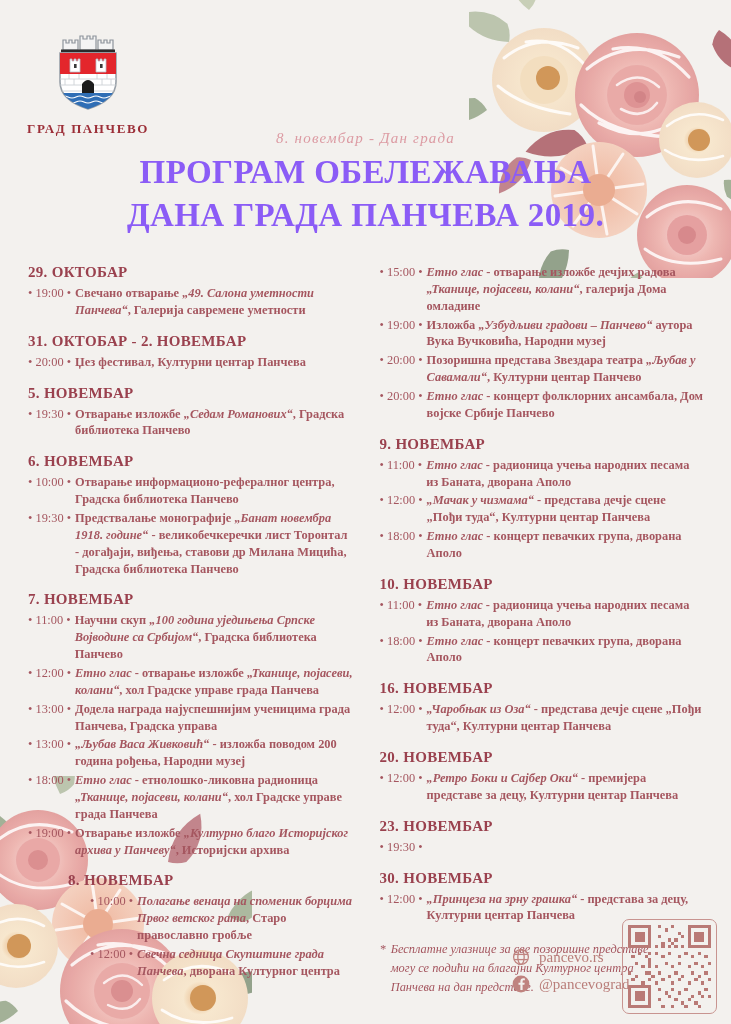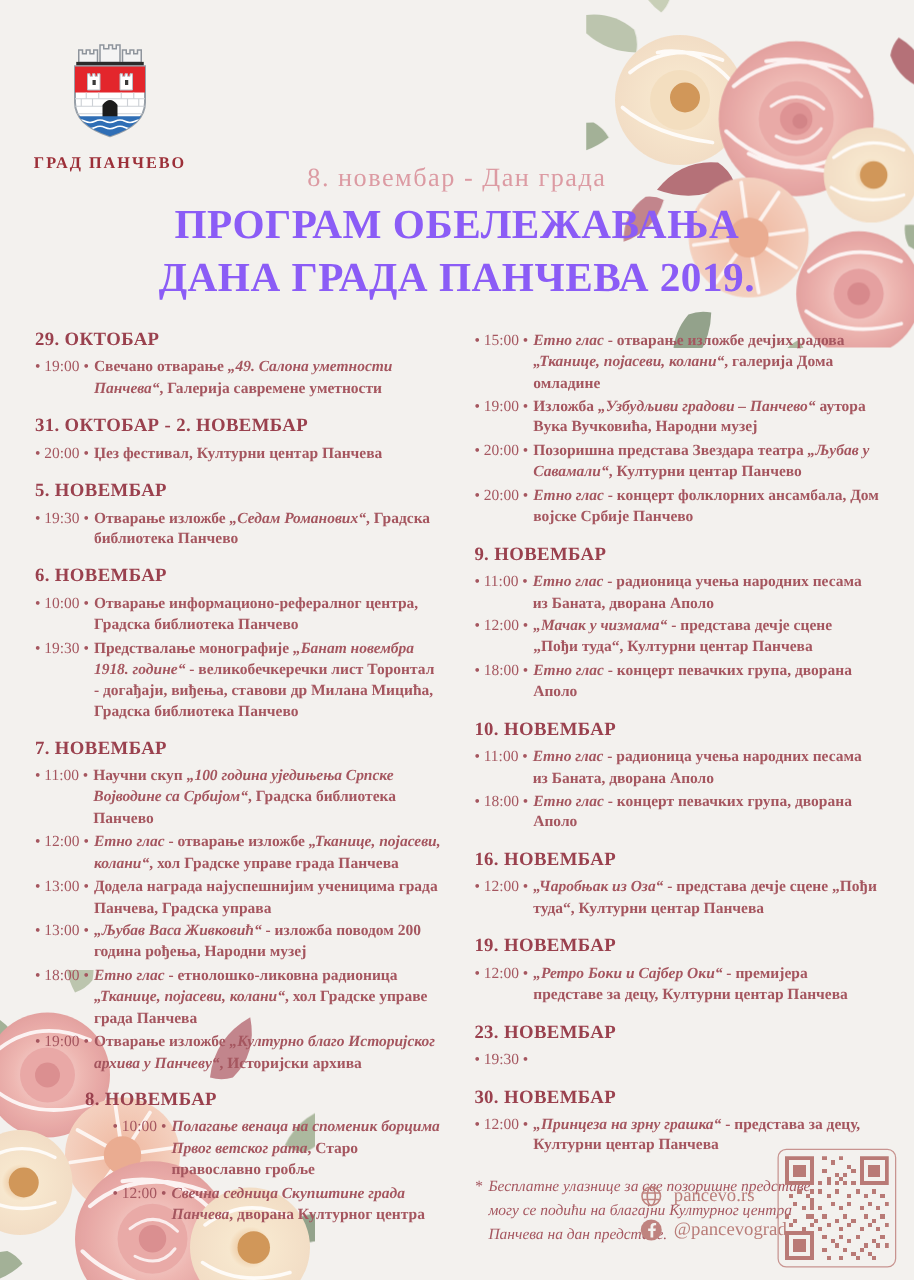--- a/index.html
+++ b/index.html
@@ -6,21 +6,21 @@
   body{
     width:731px;height:1024px;position:relative;overflow:hidden;
     background:#f3f1ee;
     font-family:"Liberation Serif","DejaVu Serif",serif;
     color:#a5565f;
   }
   
   .logo-block{position:absolute;top:34px;left:20px;width:136px;text-align:center;}
   .logo-caption{margin-top:5px;font-size:13px;font-weight:bold;letter-spacing:1.6px;color:#9c2f38;}
   .title-block{position:absolute;top:130px;left:0;width:731px;text-align:center;}
-  .subtitle{font-size:21px;color:#dc9ba3;letter-spacing:1.2px;}
+  .subtitle{font-size:15px;font-style:italic;color:#dc9ba3;letter-spacing:1.2px;}
   .main-title{margin-top:4px;font-size:33px;font-weight:bold;color:#8b5cf6;line-height:1.3;letter-spacing:.4px;}
   
   .columns{position:absolute;top:264px;left:28px;width:676px;display:flex;gap:27px;}
   .col{width:330px;}
   .section{margin-bottom:14px;}
   .section.indented .date-heading{margin-left:40px;}
   .section.indented .event{margin-left:62px;}
   .date-heading{font-size:15px;font-weight:bold;color:#9a414e;letter-spacing:.3px;margin:0 0 4px 0;}
   .event{display:flex;font-size:12.4px;line-height:1.36;margin-bottom:2px;}
   .event .time{white-space:pre;flex:none;}
@@ -331,21 +331,21 @@
         </div>
       </div>
       <div class="section">
         <div class="date-heading">16. НОВЕМБАР</div>
         <div class="event">
           <span class="time">• 12:00 •</span>
           <span class="desc"><em>„Чаробњак из Оза“</em><span> - представа дечје сцене „Пођи туда“, Културни центар Панчева</span></span>
         </div>
       </div>
       <div class="section">
-        <div class="date-heading">19. НОВЕМБАР</div>
+        <div class="date-heading">20. НОВЕМБАР</div>
         <div class="event">
           <span class="time">• 12:00 •</span>
           <span class="desc"><em>„Ретро Боки и Сајбер Оки“</em><span> - премијера представе за децу, Културни центар Панчева</span></span>
         </div>
       </div>
       <div class="section">
         <div class="date-heading">23. НОВЕМБАР</div>
         <div class="event">
           <span class="time">• 19:30 •</span>
         </div>

